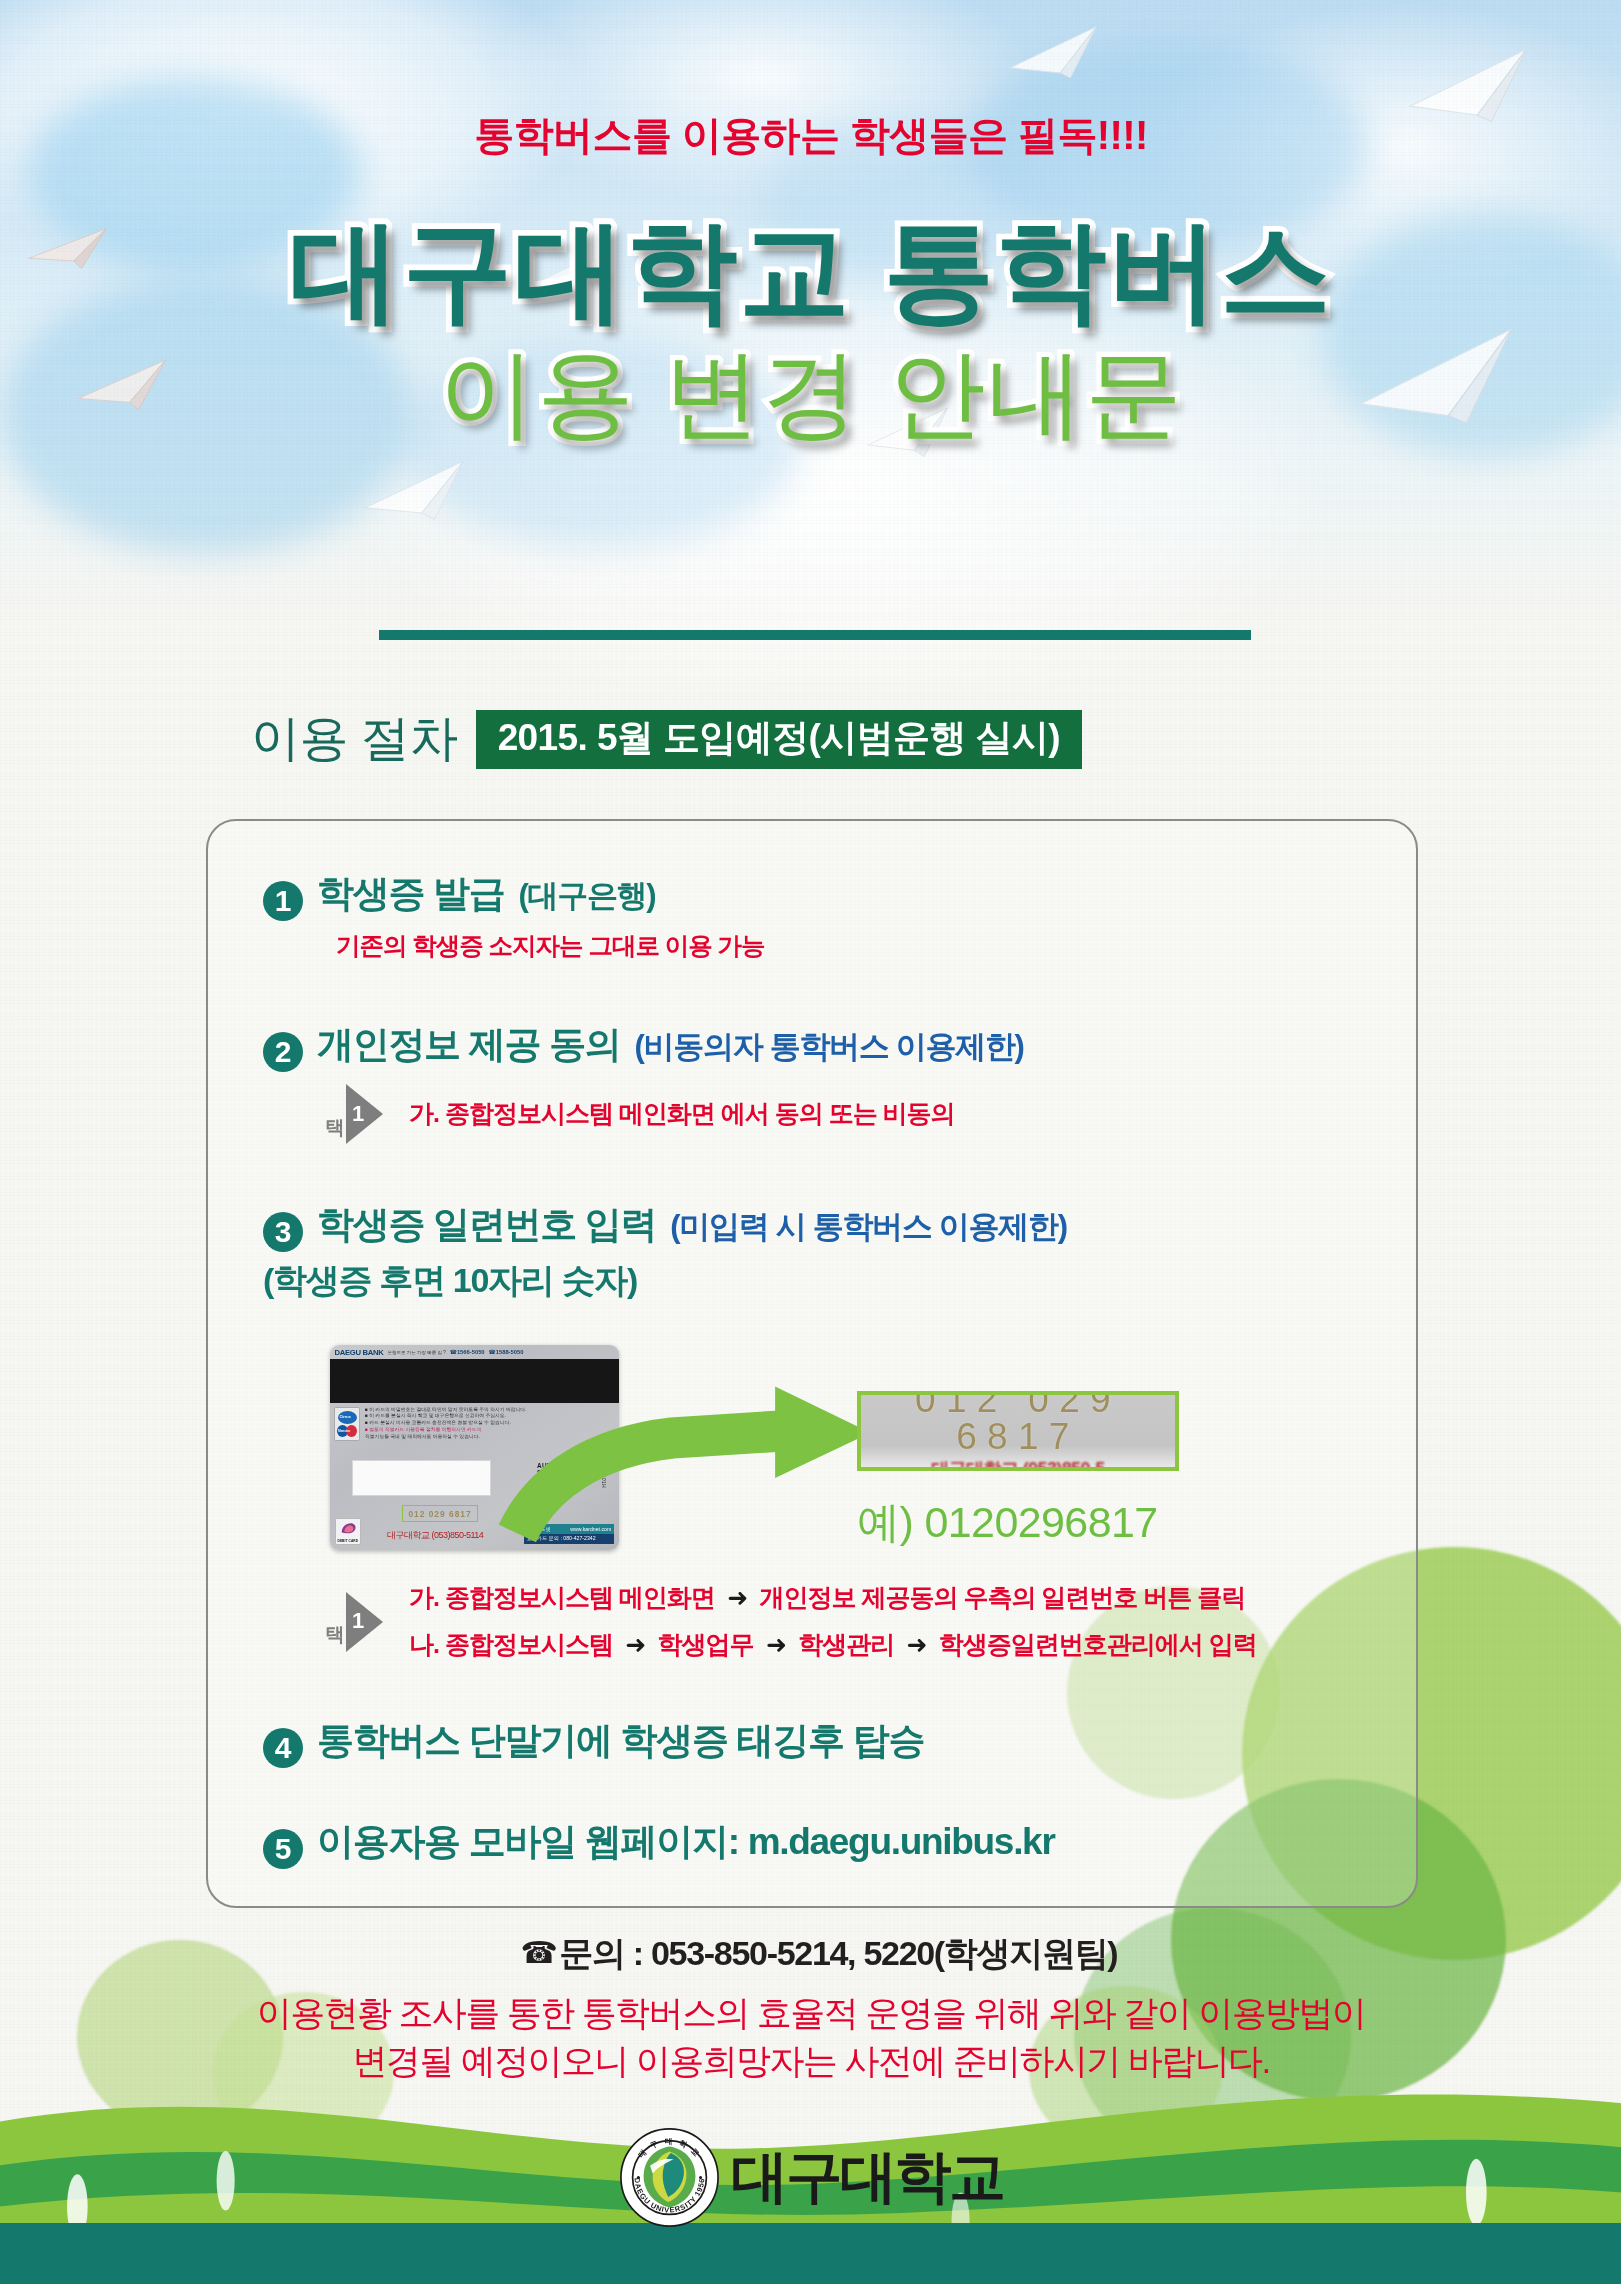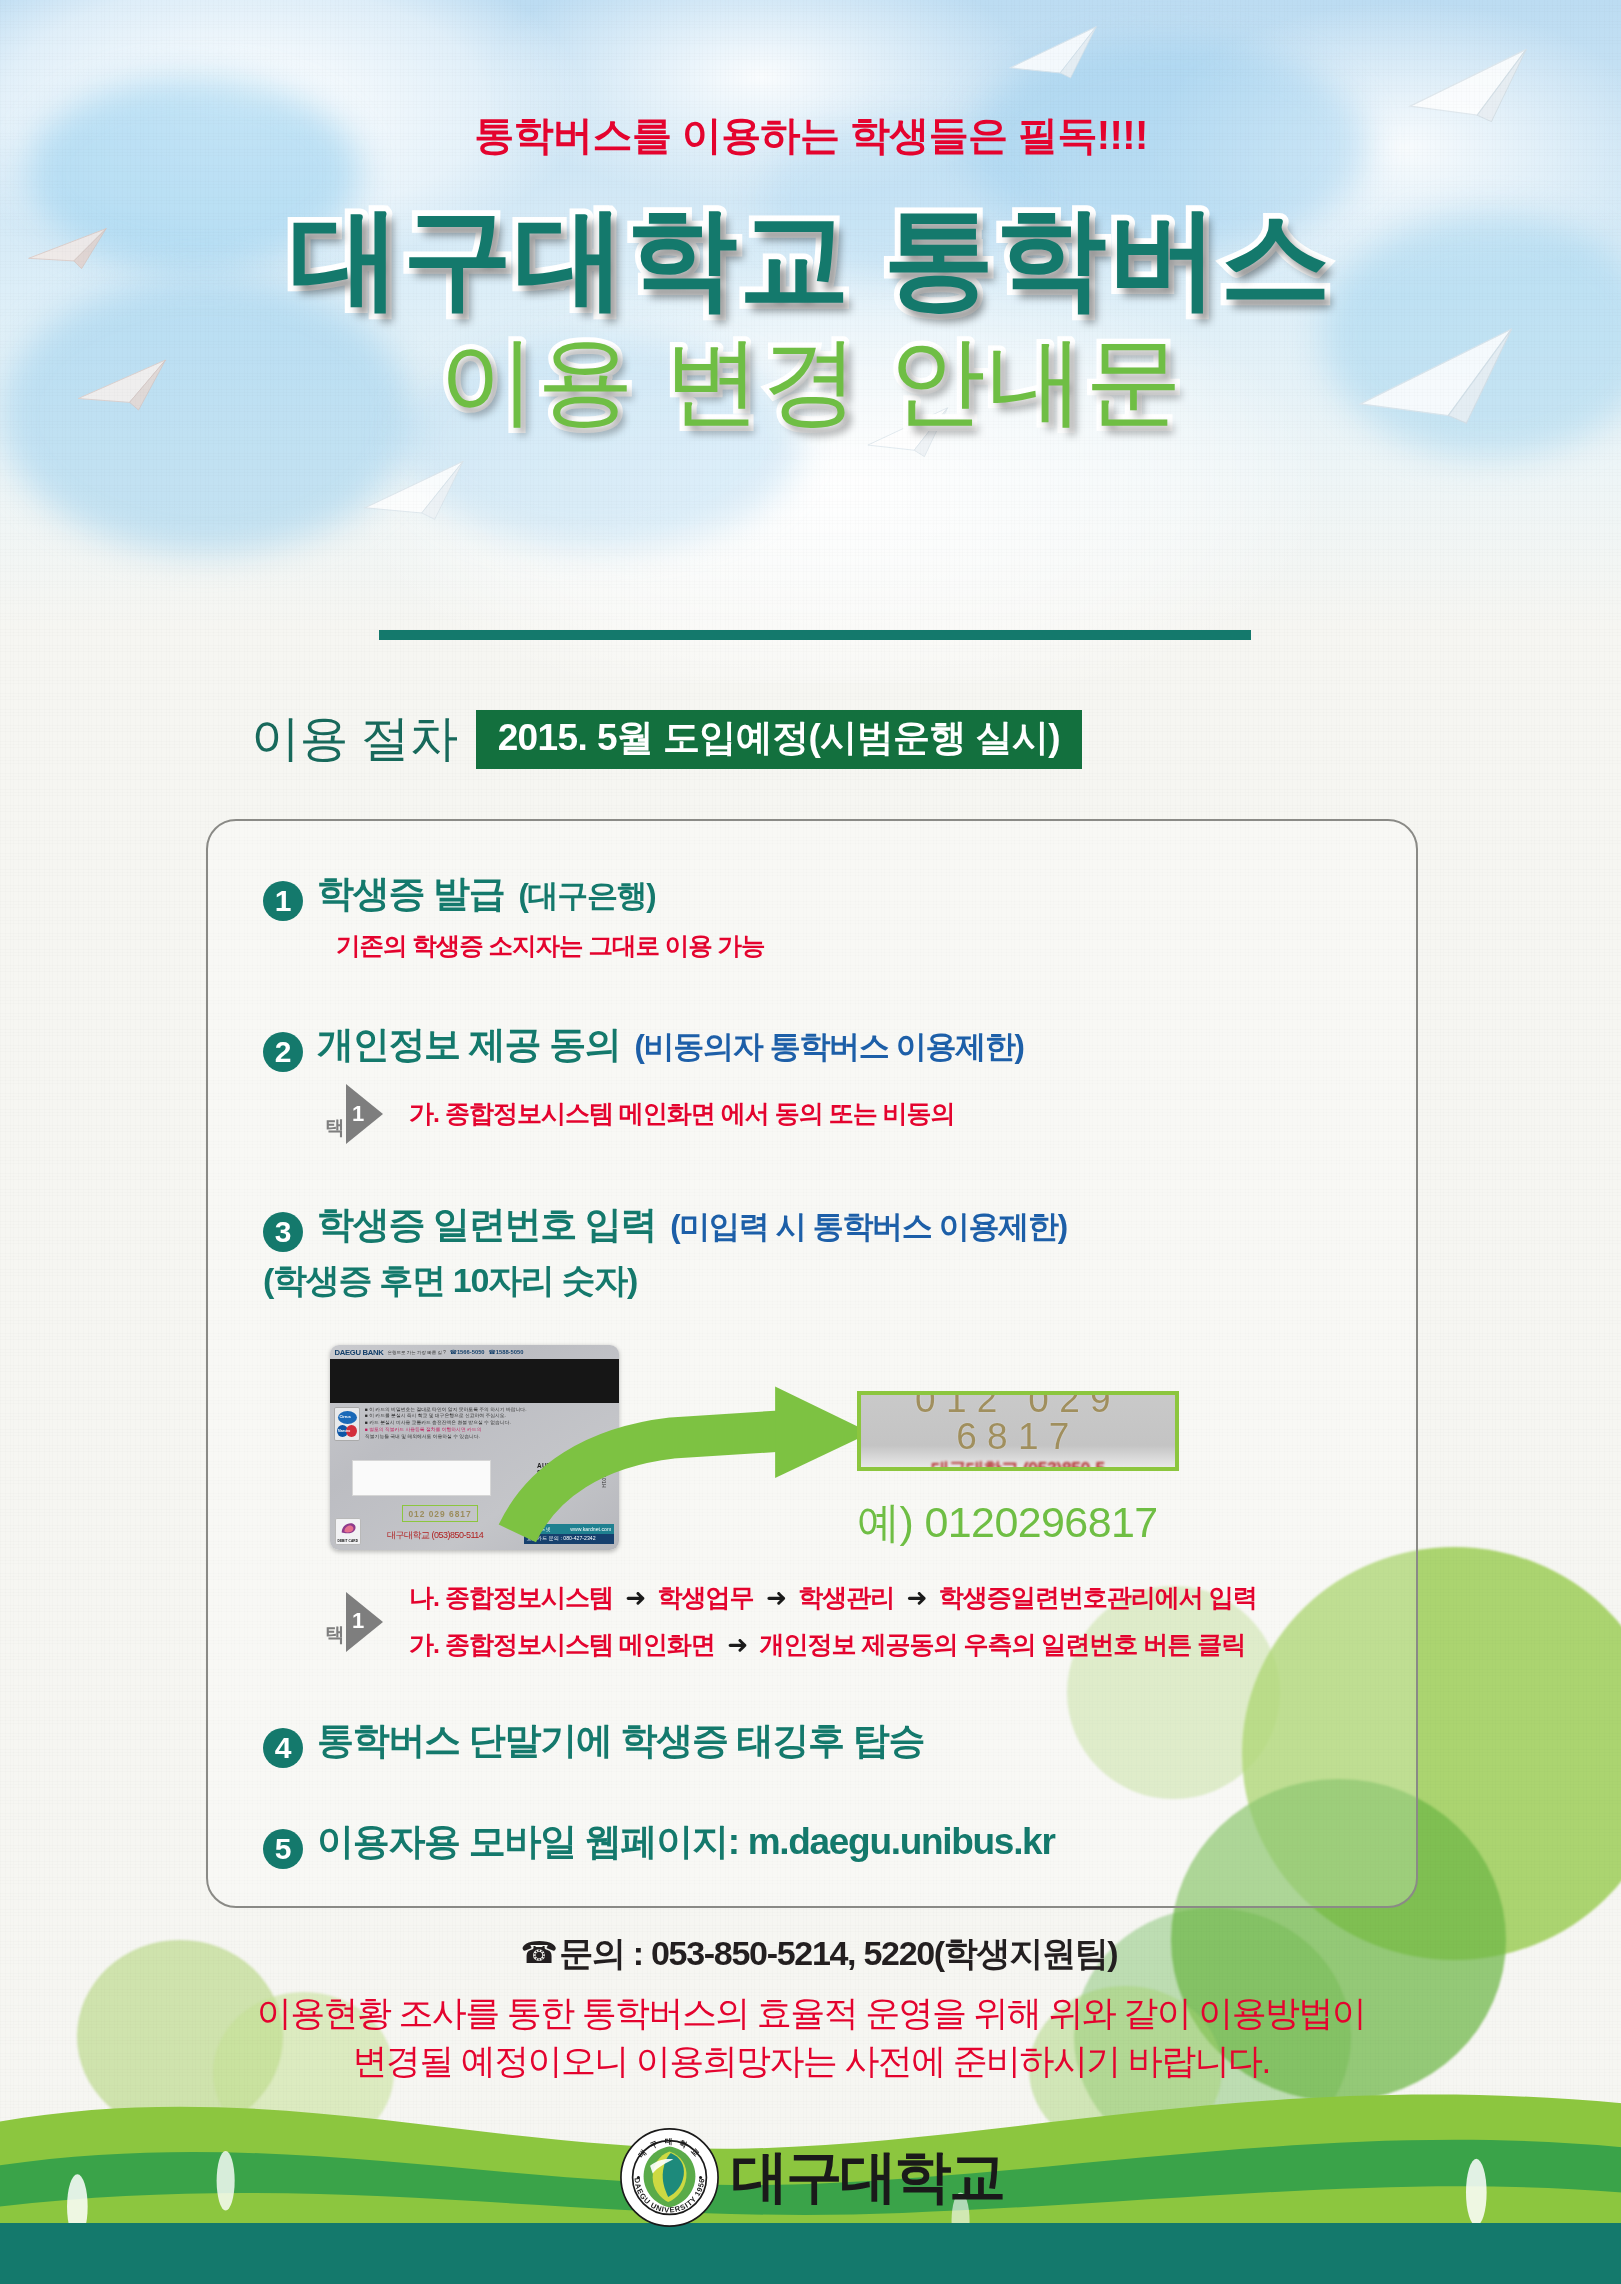--- a/index.html
+++ b/index.html
@@ -75,21 +75,21 @@
 
   .kicker {
     position: absolute; left: 0; right: 0; top: 108px;
     text-align: center;
     color: #e4032e;
     font-size: 40px;
     font-weight: 700;
     letter-spacing: -0.6px;
   }
 
-  .title-wrap { position: absolute; left: 0; right: 0; top: 200px; text-align: center; }
+  .title-wrap { position: absolute; left: 0; right: 0; top: 213px; text-align: center; }
   .title-l1 {
     font-size: 111px;
     font-weight: 900;
     color: #14796c;
     letter-spacing: 1.3px;
     line-height: 1.06;
     -webkit-text-stroke: 11.6px #ffffff;
     paint-order: stroke fill;
     text-shadow: 6.4px 7.7px 9px rgba(0,0,0,0.42);
   }
@@ -468,32 +468,32 @@
 
     <div style="position:absolute; left:325px; top:1581px; display:flex; align-items:center;">
       <div class="pick">
         <span class="ko">택</span>
         <span class="tri">
             <span>1</span>
           </span>
       </div>
       <div class="sub-lines">
         <div class="sub-line">
+          <span>가. 종합정보시스템 메인화면</span>
+          <span class="arr">➜</span>
+          <span>개인정보 제공동의 우측의 일련번호 버튼 클릭</span>
+        </div>
+        <div class="sub-line">
           <span>나. 종합정보시스템</span>
           <span class="arr">➜</span>
           <span>학생업무</span>
           <span class="arr">➜</span>
           <span>학생관리</span>
           <span class="arr">➜</span>
           <span>학생증일련번호관리에서 입력</span>
-        </div>
-        <div class="sub-line">
-          <span>가. 종합정보시스템 메인화면</span>
-          <span class="arr">➜</span>
-          <span>개인정보 제공동의 우측의 일련번호 버튼 클릭</span>
         </div>
       </div>
     </div>
 
     <div class="step" style="left:263px; top:1716px;">
       <div class="step-title-row">
         <span class="circnum">4</span>
         <span class="step-main">통학버스 단말기에 학생증 태깅후 탑승</span>
       </div>
     </div>

